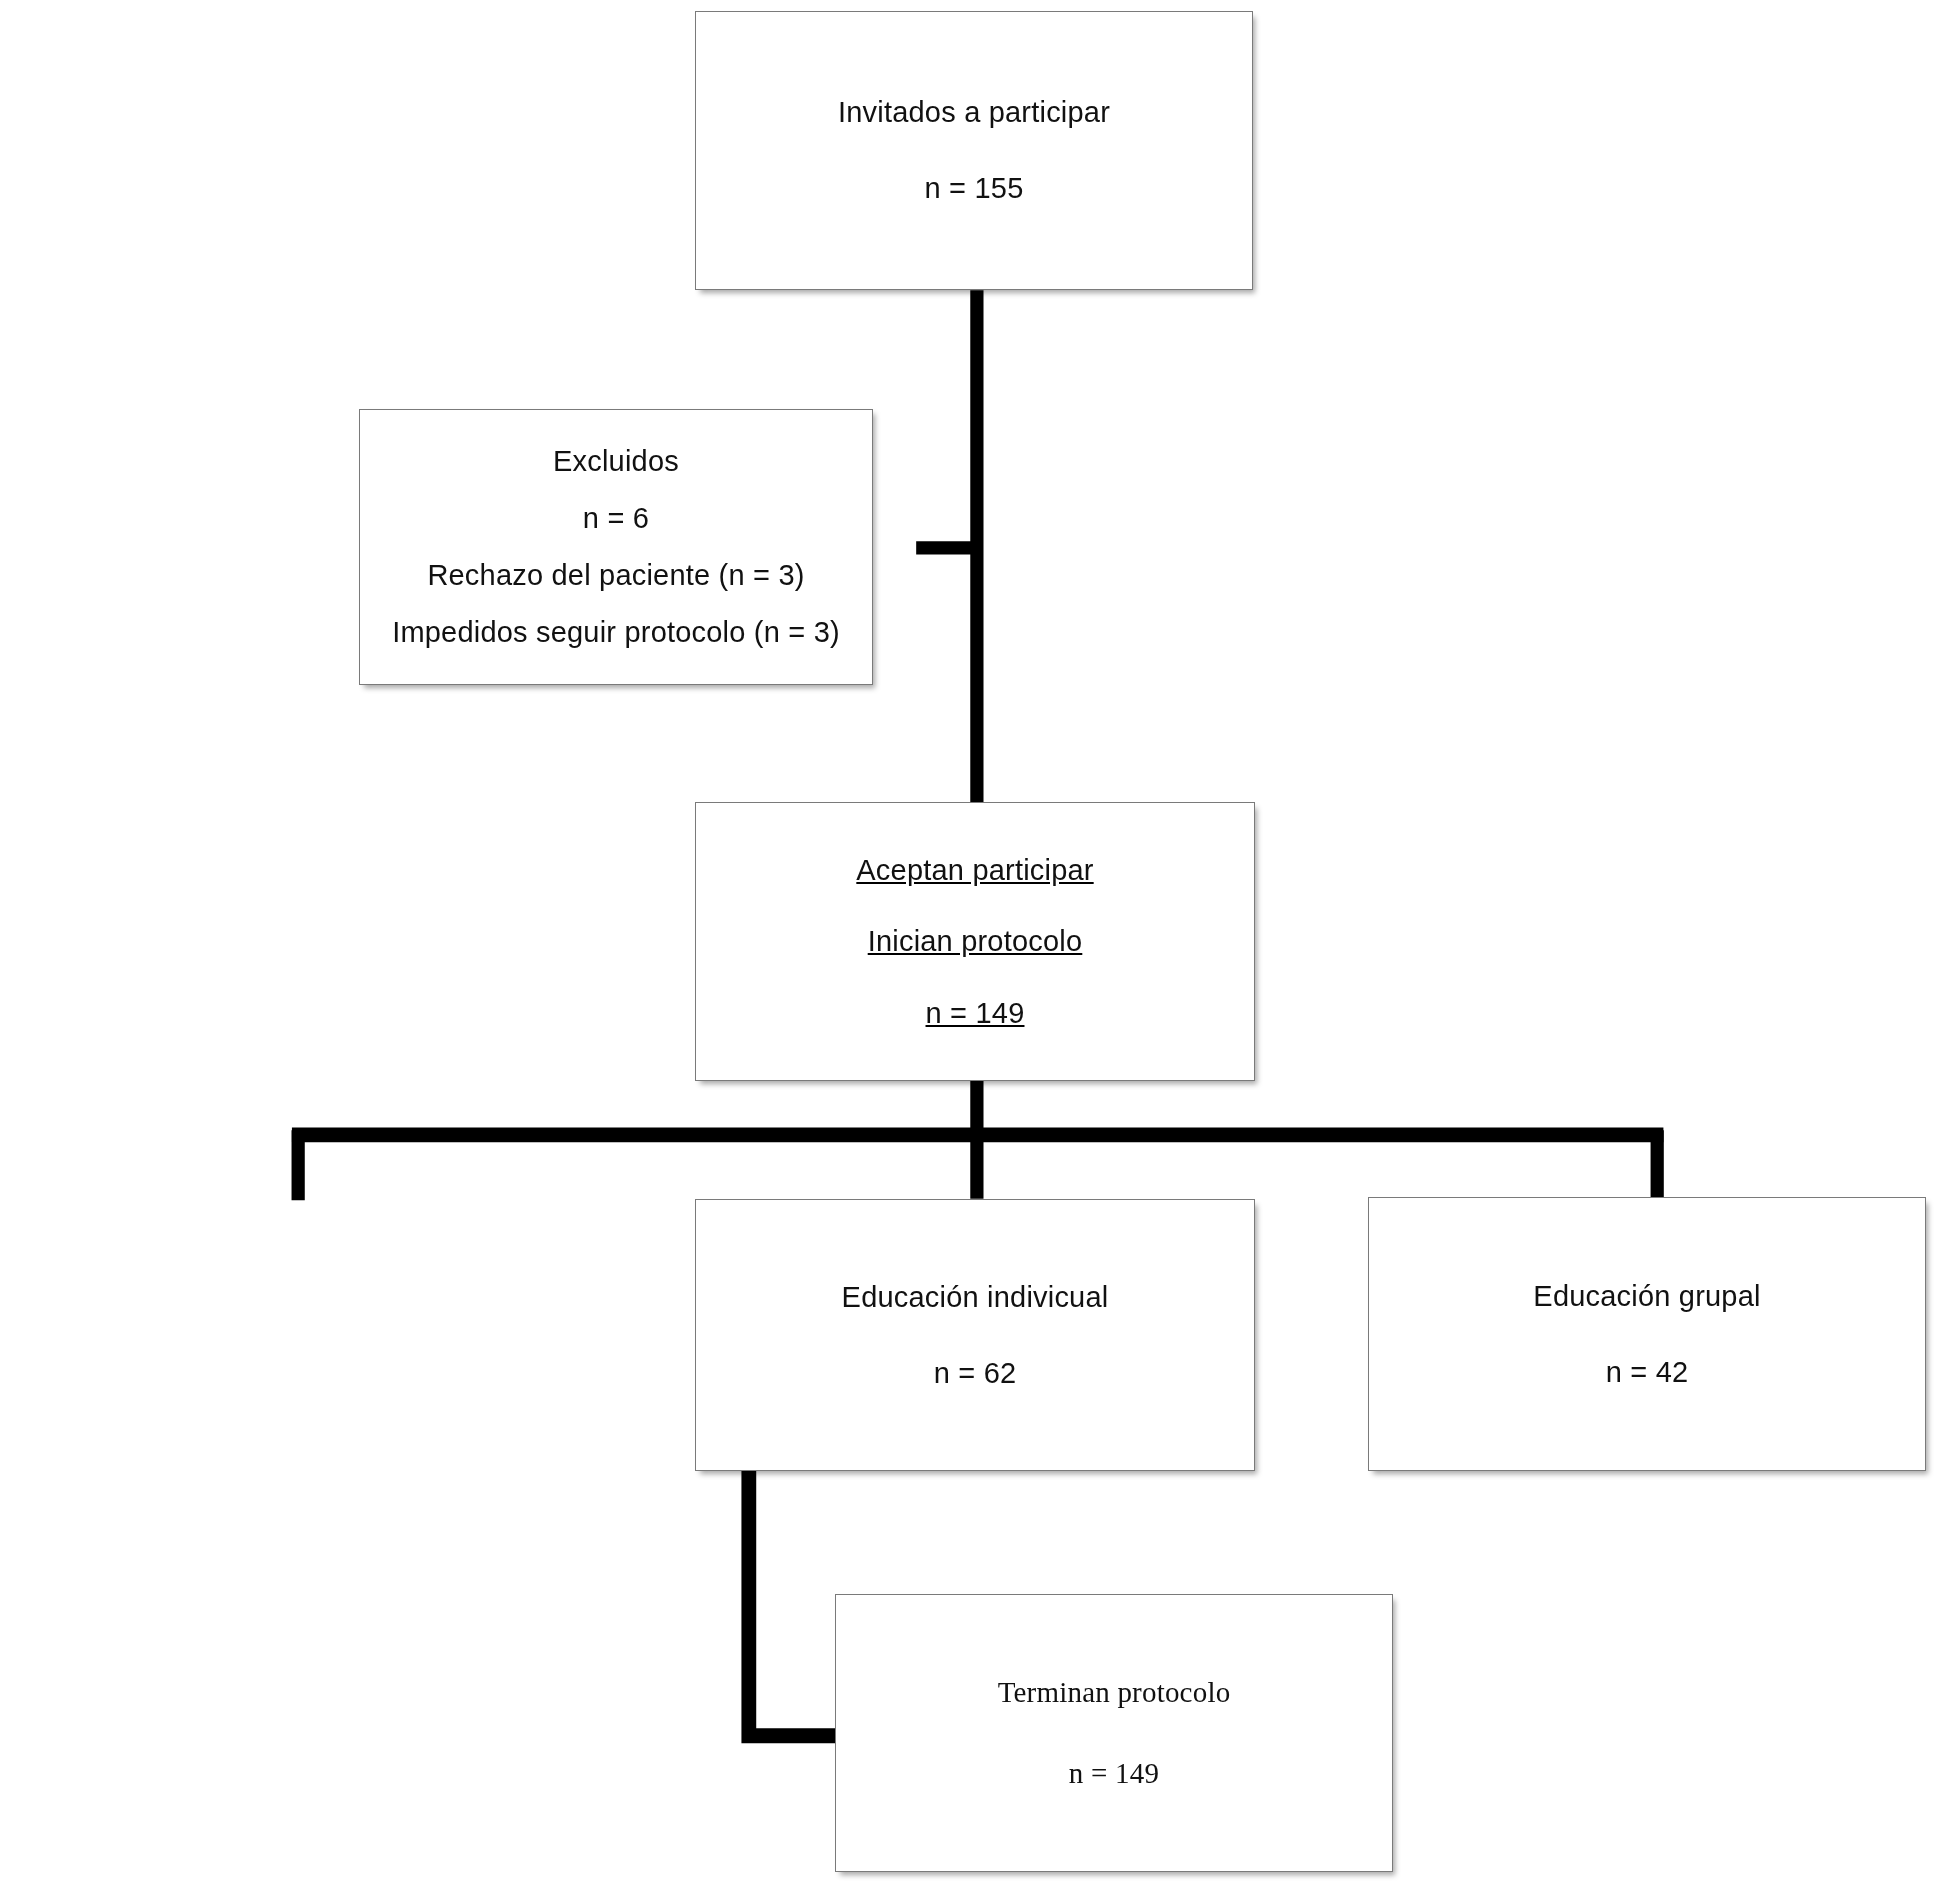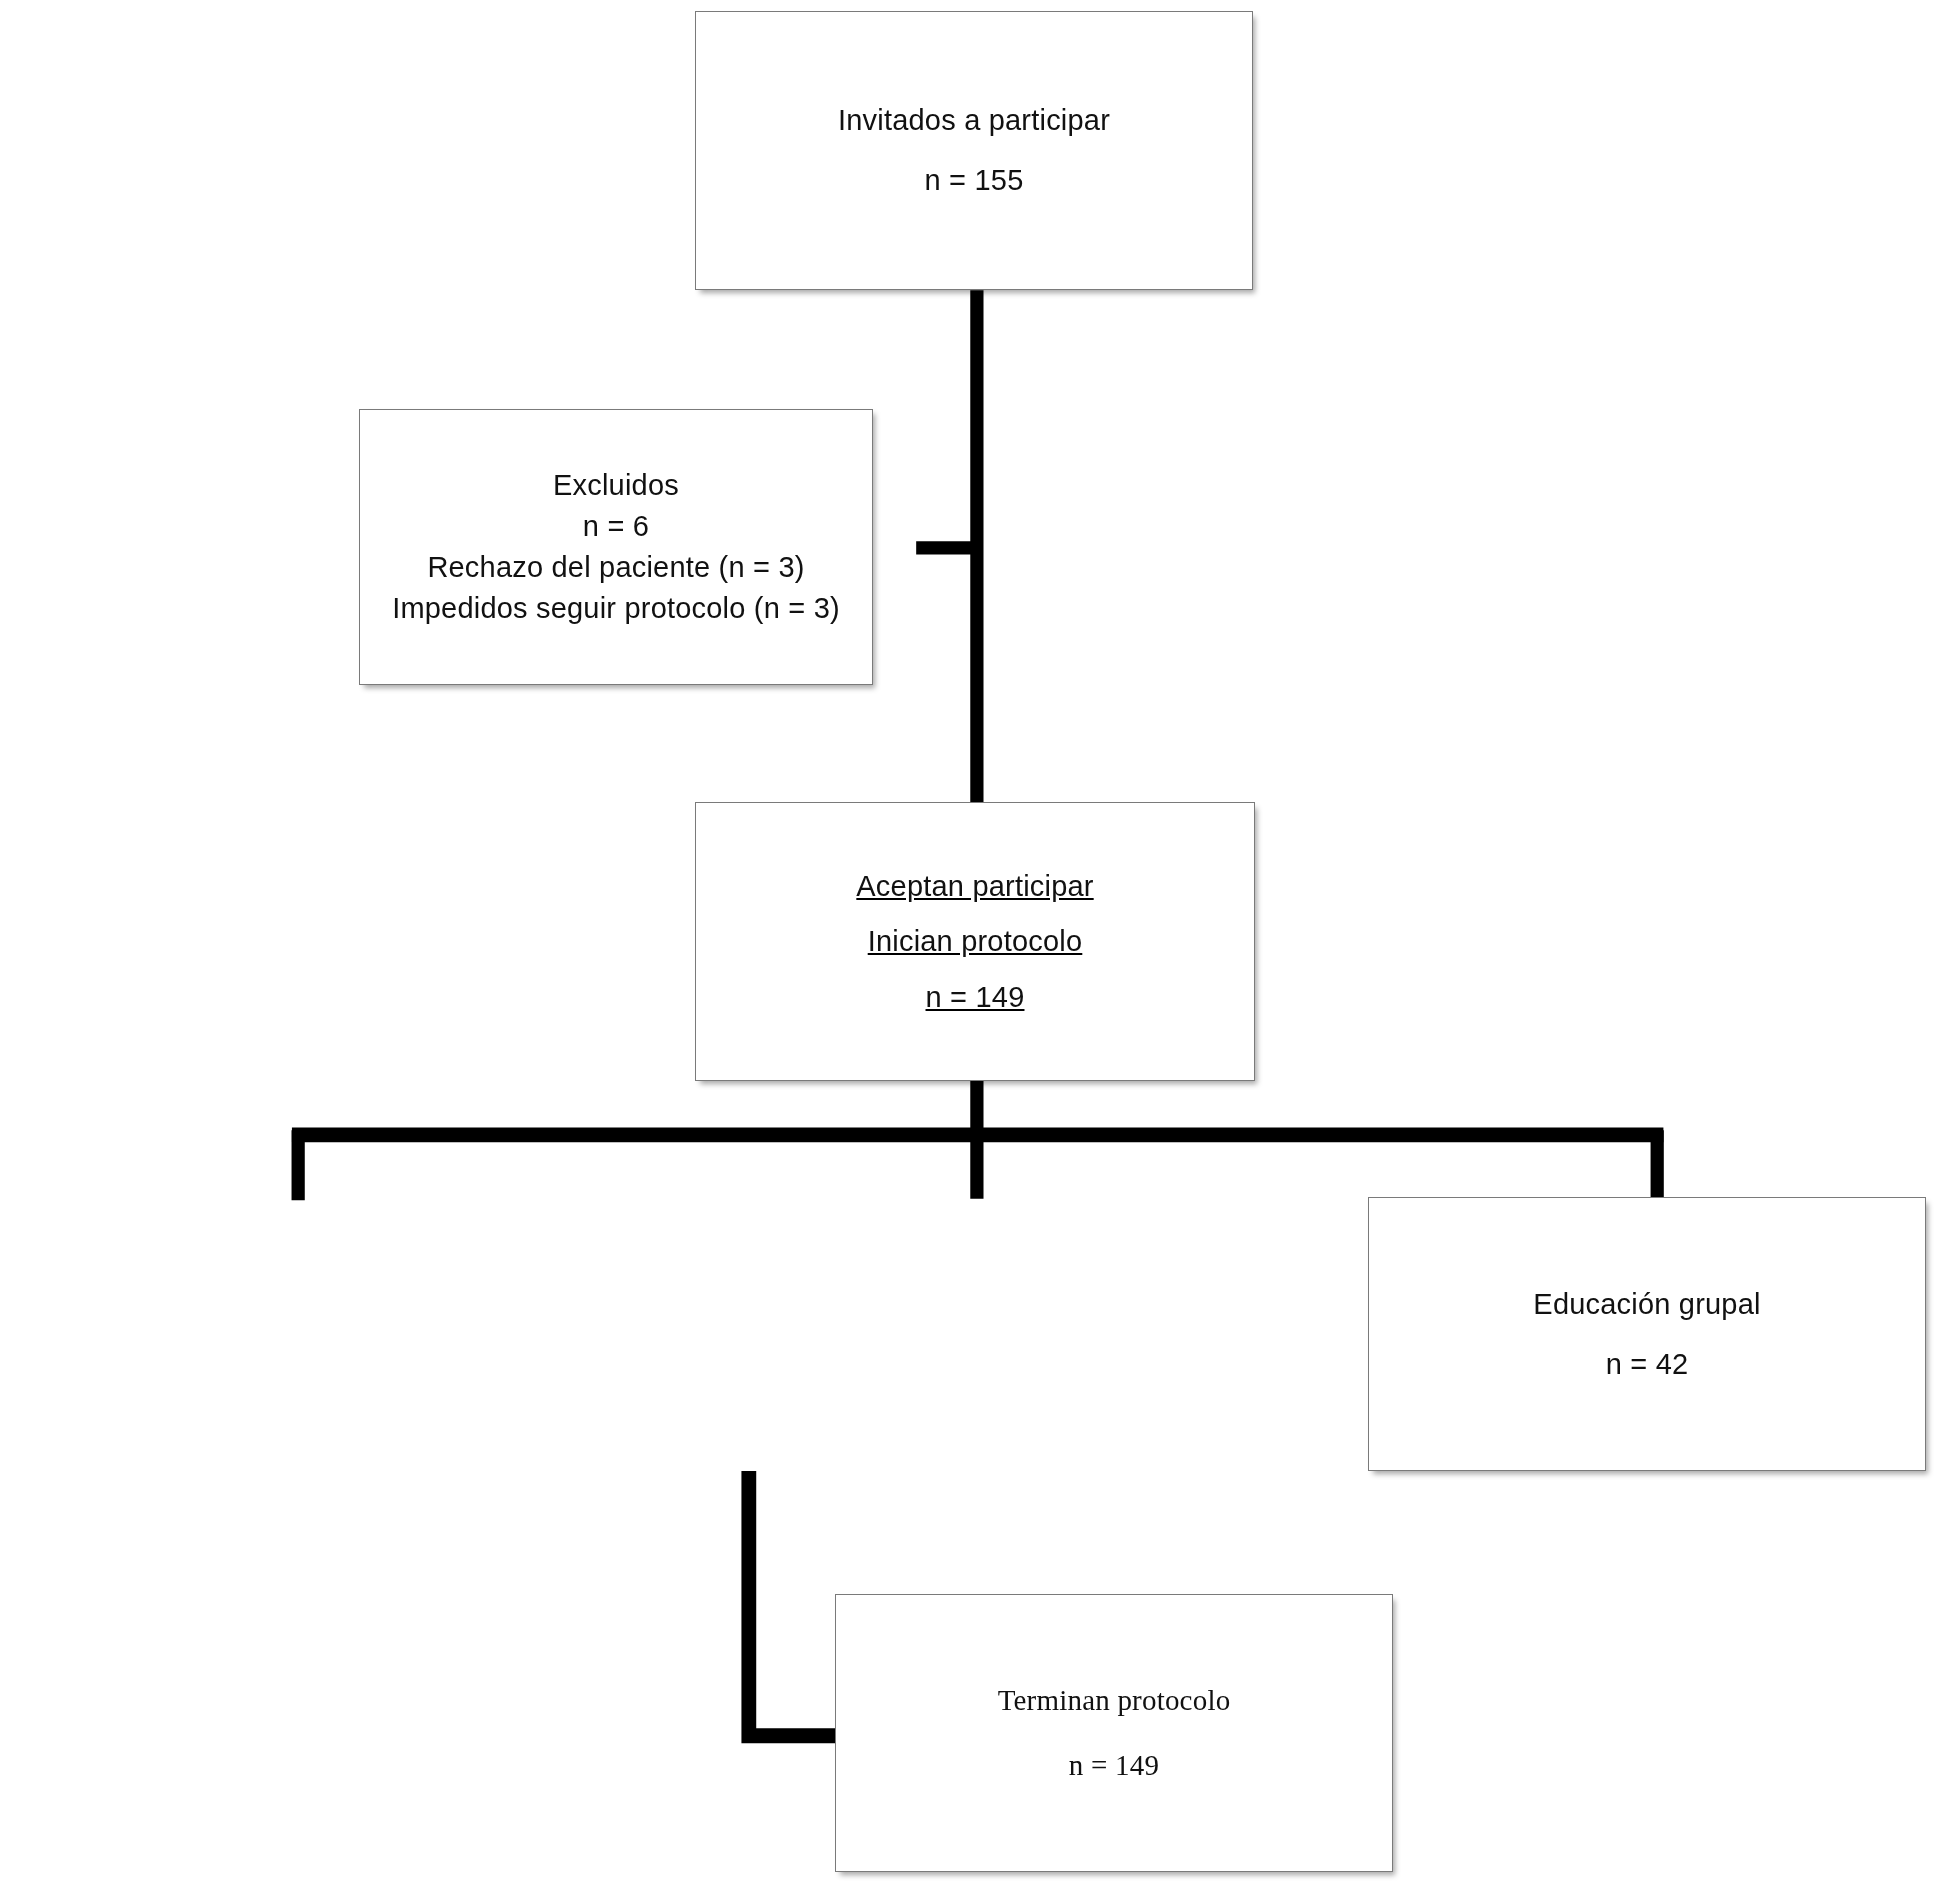--- a/index.html
+++ b/index.html
@@ -34,20 +34,21 @@
     background: #ffffff;
     border: 1.6px solid #7a7a7a;
     box-shadow: 3.9px 4.7px 5.4px -0.8px rgba(0,0,0,0.34);
     display: flex;
     flex-direction: column;
     align-items: center;
     justify-content: center;
     text-align: center;
     color: #000000;
     z-index: 5;
+    gap: 16px;
   }
   .node .line {
     display: block;
     font-size: 29px;
     line-height: 1.0;
     letter-spacing: 0.2px;
     white-space: nowrap;
     color: #111111;
   }
   .node .line + .line {
@@ -92,20 +93,24 @@
     <span class="line">Impedidos seguir protocolo (n = 3)</span>
   </div>
 
   <div class="node" id="node-aceptan" style="left:695px; top:802px; width:560px; height:279px;text-decoration:underline;">
     <span class="line">Aceptan participar</span>
     <span class="line">Inician protocolo</span>
     <span class="line">n = 149</span>
   </div>
 
 
+  <div class="node" id="node-individual" style="left:695px; top:1199px; width:560px; height:272px;">
+    <span class="line">Educación indivicual</span>
+    <span class="line">n = 62</span>
+  </div>
 
   <div class="node" id="node-grupal" style="left:1368px; top:1197px; width:558px; height:274px;">
     <span class="line">Educación grupal</span>
     <span class="line">n = 42</span>
   </div>
 
   <div class="node" id="node-terminan" style="left:835px; top:1594px; width:558px; height:278px;font-family:Liberation Serif, serif;">
     <span class="line">Terminan protocolo</span>
     <span class="line">n = 149</span>
   </div>

